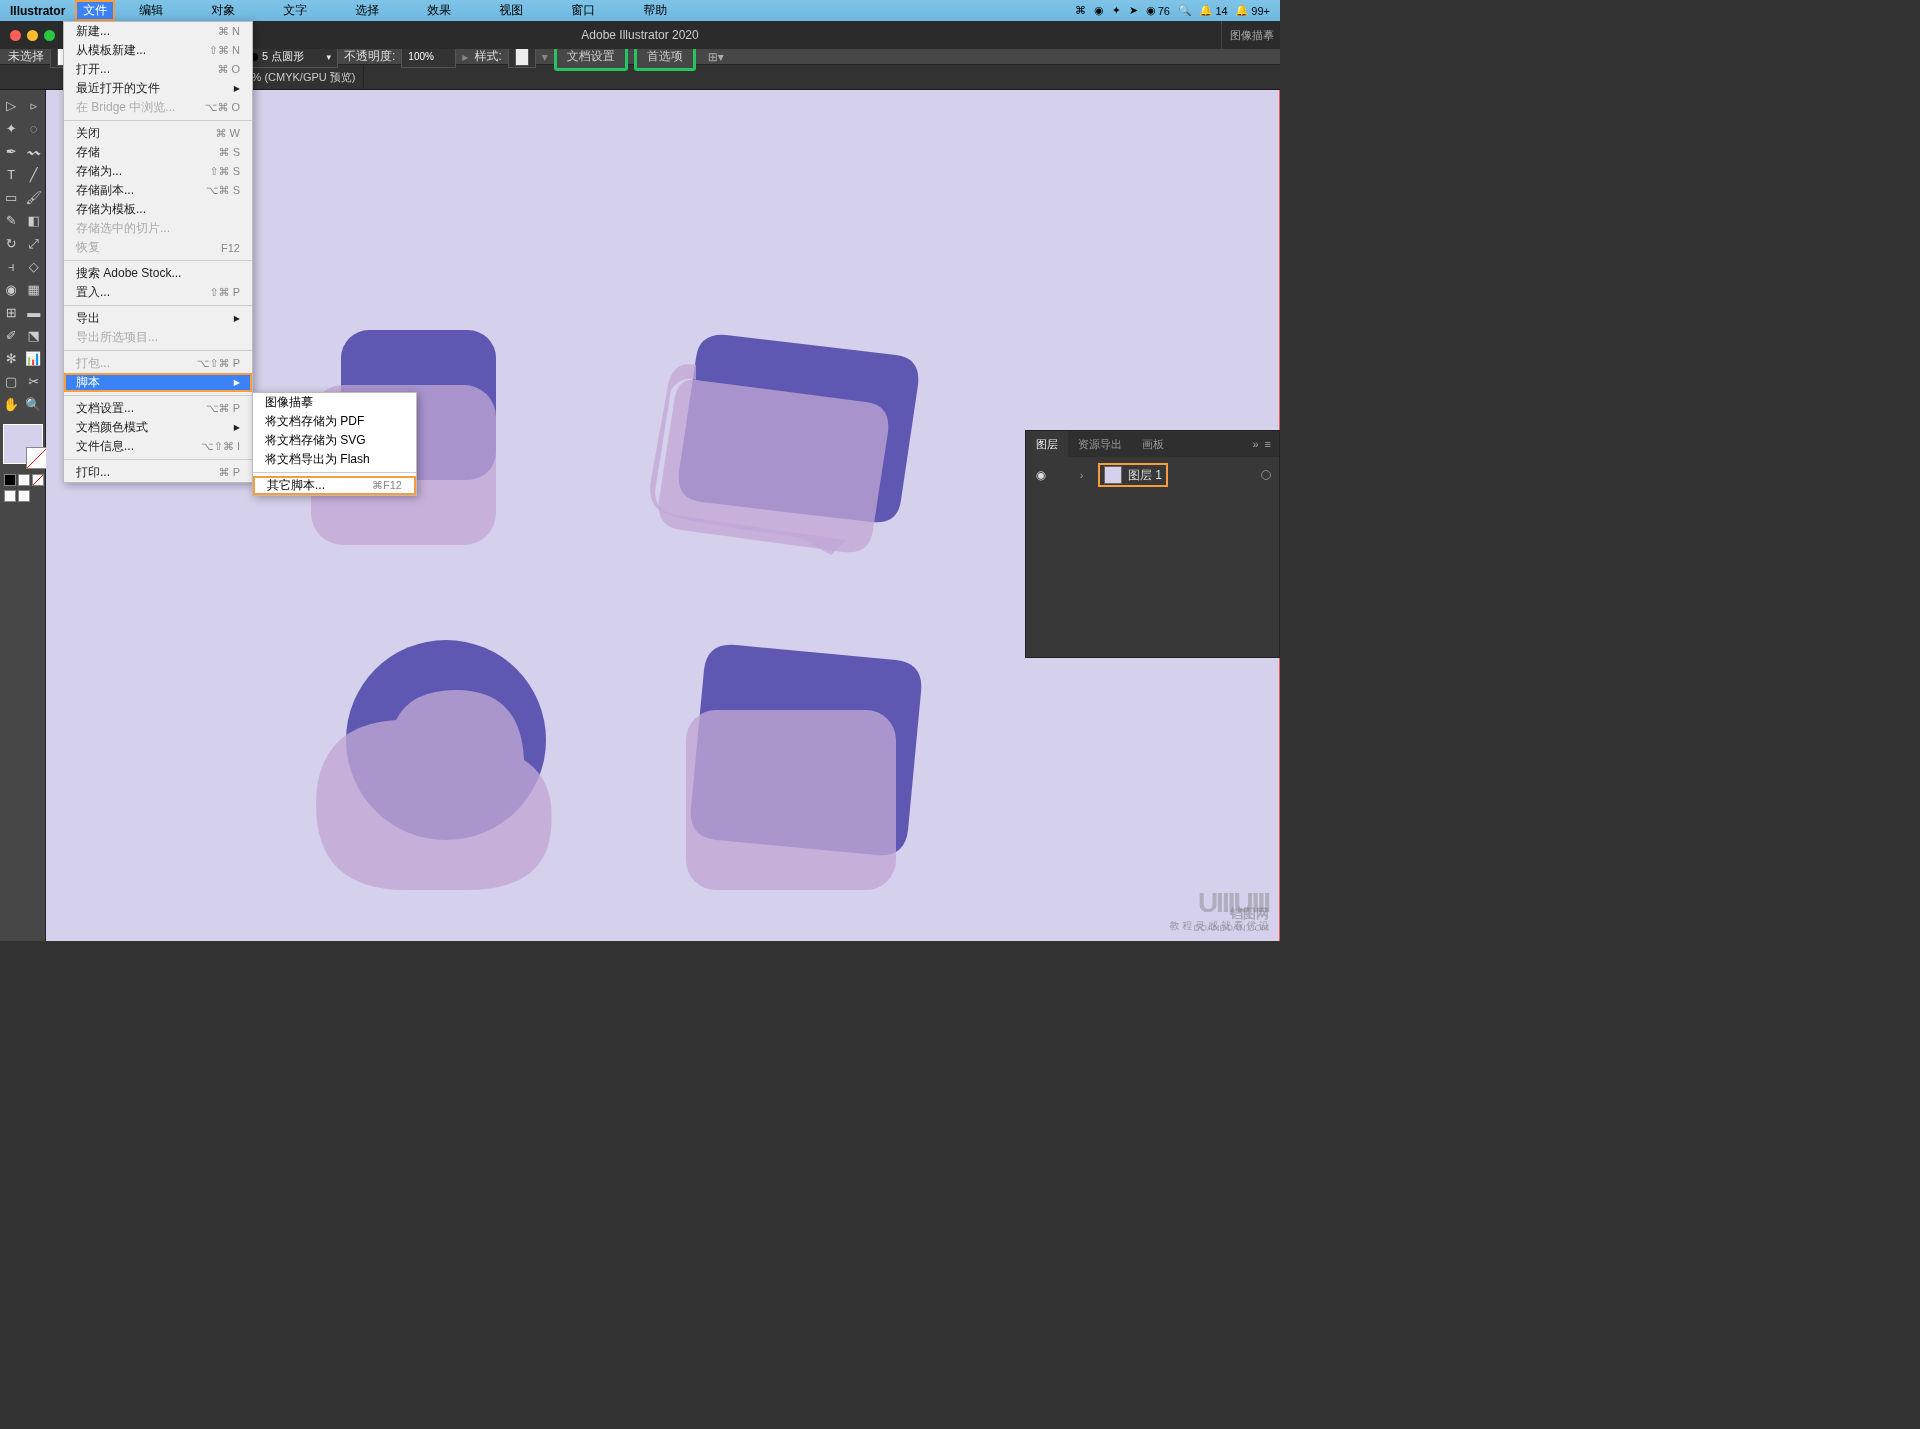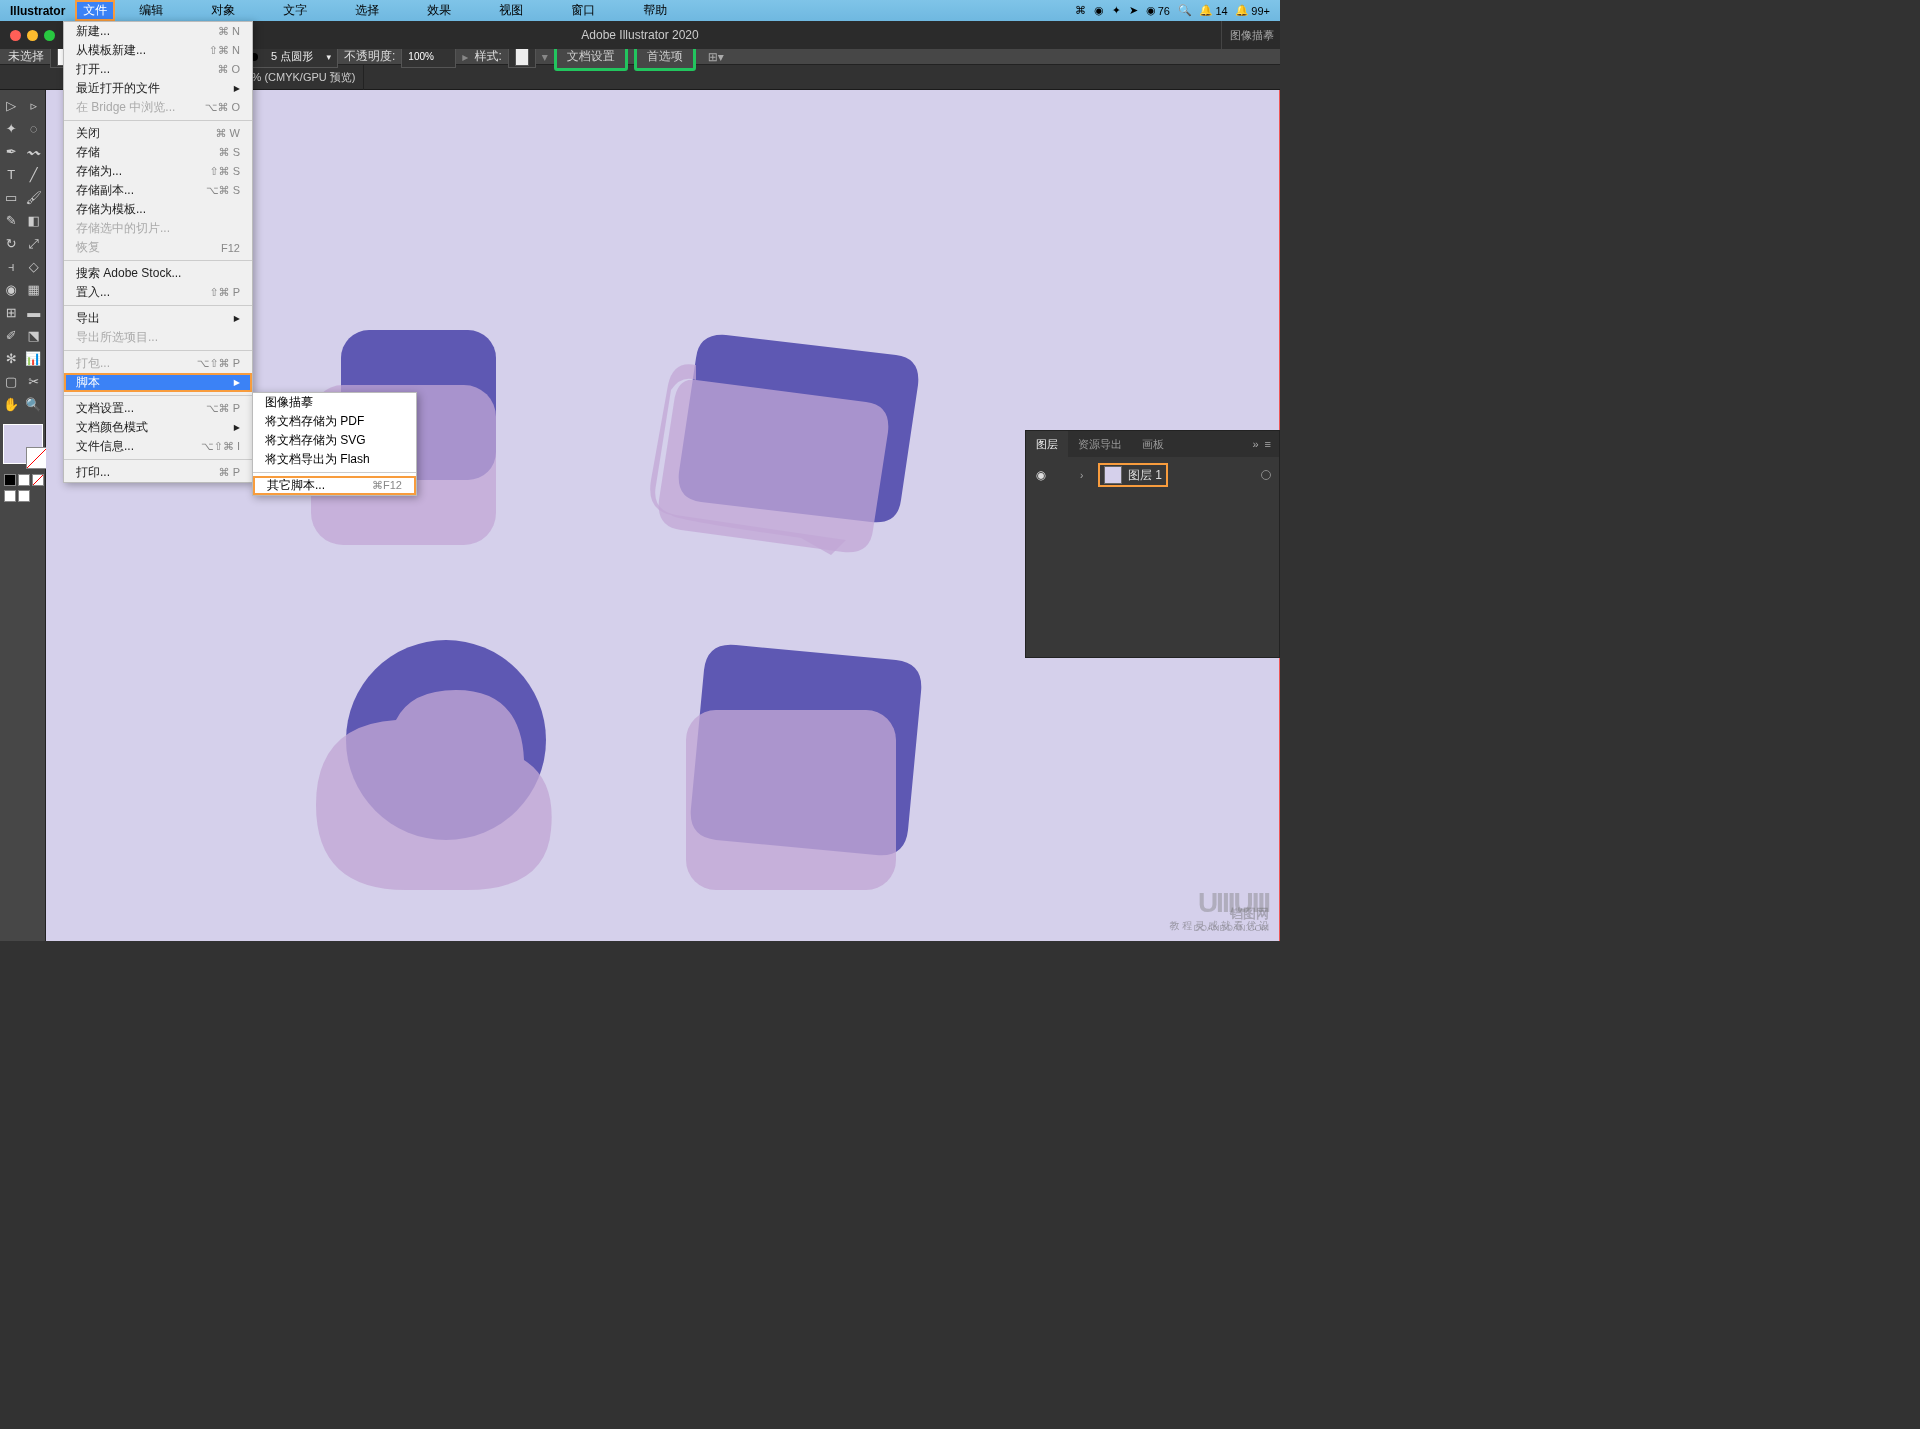--- a/index.html
+++ b/index.html
@@ -18,21 +18,21 @@
 .traffic .y{background:#febc2e;}
 .traffic .g{background:#28c840;}
 .titlebar .title{position:absolute;left:50%;transform:translateX(-50%);color:#ccc;font-size:12px;}
 .titlebar .right-btn{position:absolute;right:6px;color:#aaa;font-size:11px;border-left:1px solid #444;padding-left:8px;height:100%;display:flex;align-items:center;}
 .optbar{height:16px;background:#474747;display:flex;align-items:center;gap:6px;padding:0 8px;color:#ccc;font-size:12px;border-bottom:1px solid #222;}
 .optbar .lbl{color:#ddd;}
 .optbar .fld{background:#333;border:1px solid #555;height:22px;display:flex;align-items:center;padding:0 6px;color:#eee;font-size:11px;}
 .optbar .dd{width:60px;}
 .optbar .dd::after{content:"▾";margin-left:auto;font-size:9px;color:#aaa;}
 .optbar .sw{width:18px;height:18px;background:#333;border:1px solid #555;}
-.optbar .brush{display:flex;align-items:center;gap:13px;}
+.optbar .brush{display:flex;align-items:center;gap:4px;}
 .optbar .brush .dot{width:8px;height:8px;background:#000;border-radius:50%;}
 .optbar .btn{background:#474747;border:3px solid #22c55e;padding:3px 10px;border-radius:3px;}
 .optbar input{background:transparent;border:none;color:#ffffff;width:40px;font-size:10px;outline:none;}
 .tabbar{height:25px;background:#323232;display:flex;align-items:center;padding-left:65px;font-size:11px;color:#ccc;border-bottom:1px solid #1a1a1a;}
 .tabbar .tab{padding:0 8px;height:25px;display:flex;align-items:center;gap:6px;border-right:1px solid #222;}
 .tabbar .tab .x{font-size:10px;color:#888;}
 .main{display:flex;height:calc(100% - 102px);position:relative;}
 .toolbar{width:46px;background:#474747;border-right:1px solid #222;display:flex;flex-direction:column;padding-top:4px;}
 .toolbar .row{display:flex;}
 .toolbar .tool{width:23px;height:23px;display:flex;align-items:center;justify-content:center;color:#ccc;font-size:13px;}

